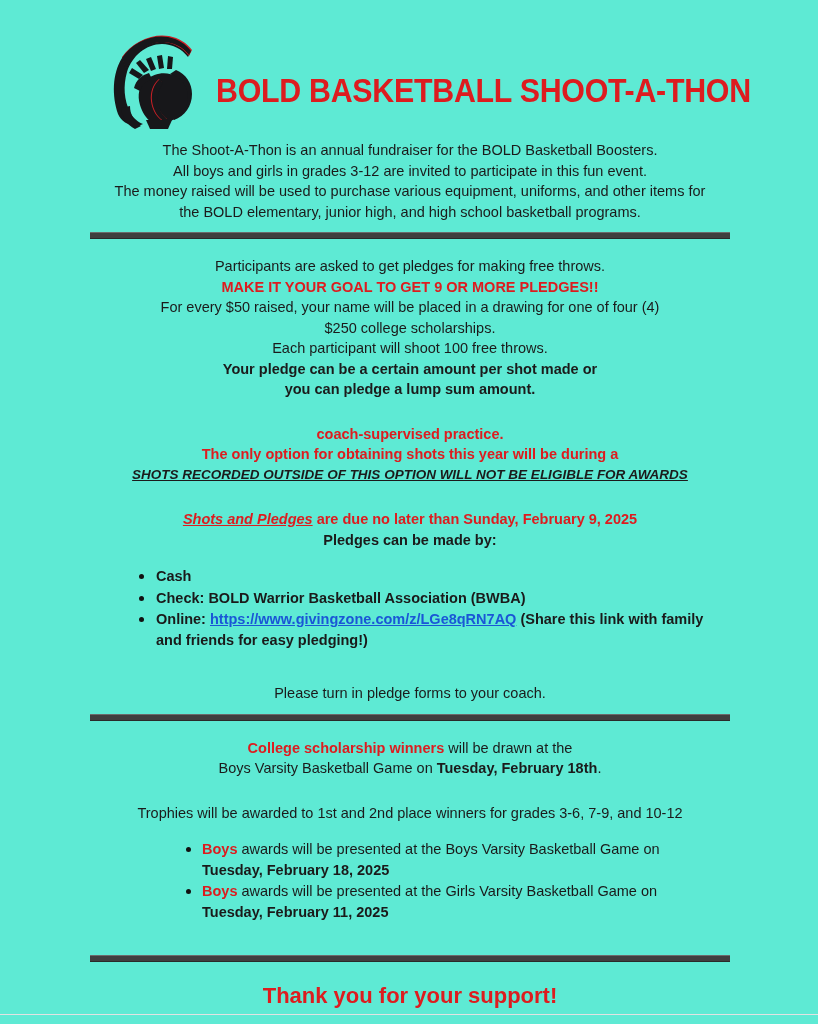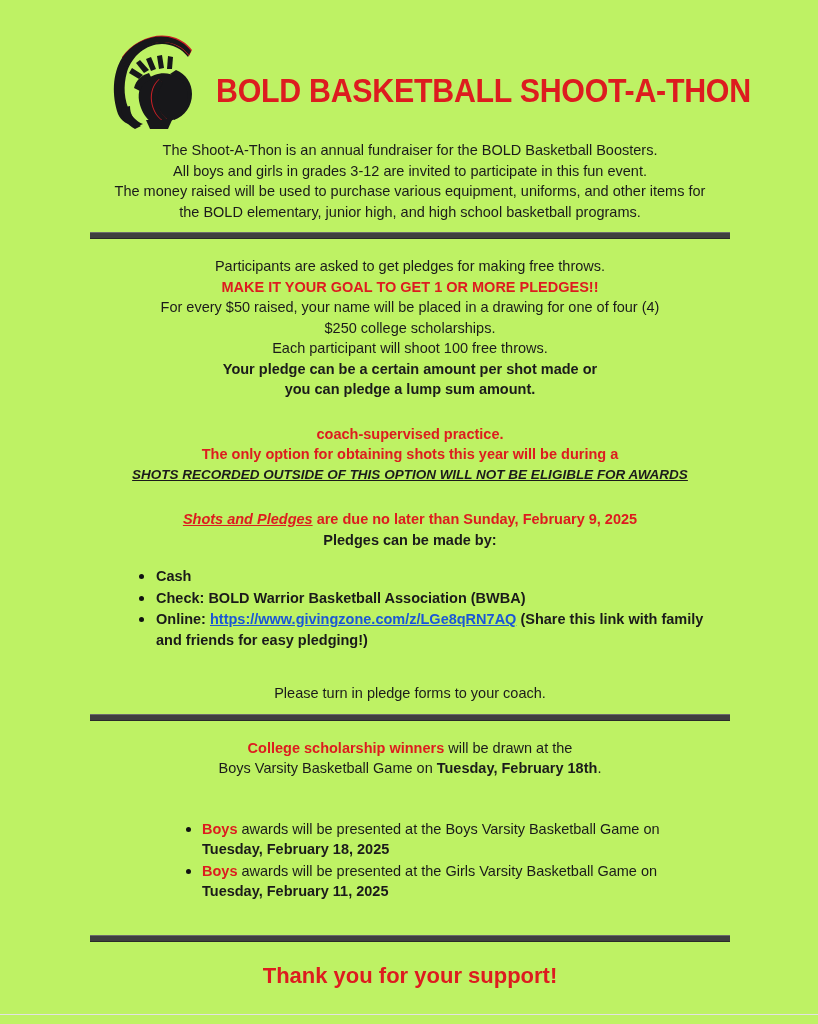--- a/index.html
+++ b/index.html
@@ -13,21 +13,21 @@
     position: relative;
     overflow: hidden;
     font-family: "Liberation Sans", sans-serif;
     color: #1a1a1a;
   }
   .page {
     position: absolute;
     left: 0; top: 0;
     width: 818px;
     height: 1024px;
-    background: #bef264;
+    background: #5eead4;
     box-sizing: border-box;
   }
   .content {
     position: absolute;
     left: 90px;
     top: 0;
     width: 640px;
   }
 
   
@@ -160,21 +160,21 @@
       <div class="line">The money raised will be used to purchase various equipment, uniforms, and other items for</div>
       <div class="line">the BOLD elementary, junior high, and high school basketball programs.</div>
     </div>
 
     <div class="spacer-sm"></div>
     <div class="divider"></div>
     <div class="spacer-md"></div>
 
     <div class="block">
       <div class="line">Participants are asked to get pledges for making free throws.</div>
-      <div class="line redb">MAKE IT YOUR GOAL TO GET 1 OR MORE PLEDGES!!</div>
+      <div class="line redb">MAKE IT YOUR GOAL TO GET 9 OR MORE PLEDGES!!</div>
       <div class="line">For every $50 raised, your name will be placed in a drawing for one of four (4)</div>
       <div class="line">$250 college scholarships.</div>
       <div class="line">Each participant will shoot 100 free throws.</div>
       <div class="line b">Your pledge can be a certain amount per shot made or</div>
       <div class="line b">you can pledge a lump sum amount.</div>
     </div>
 
     <div class="spacer-lg"></div>
 
     <div class="block">
@@ -221,20 +221,23 @@
       <div class="line">
         <span class="redb">College scholarship winners</span><span> will be drawn at the</span>
       </div>
       <div class="line">
         <span>Boys Varsity Basketball Game on </span><span class="b">Tuesday, February 18th</span><span>.</span>
       </div>
     </div>
 
     <div class="spacer-lg"></div>
 
+    <div class="block">
+      <div class="line">Trophies will be awarded to 1st and 2nd place winners for grades 3-6, 7-9, and 10-12</div>
+    </div>
 
     <ul class="bullets awards">
       <li>
         <span class="dot"></span>
         <span class="redb">Boys</span><span> awards will be presented at the Boys Varsity Basketball Game on </span><span class="b">Tuesday, February 18, 2025</span>
       </li>
       <li>
         <span class="dot"></span>
         <span class="redb">Boys</span><span> awards will be presented at the Girls Varsity Basketball Game on </span><span class="b">Tuesday, February 11, 2025</span>
       </li>

